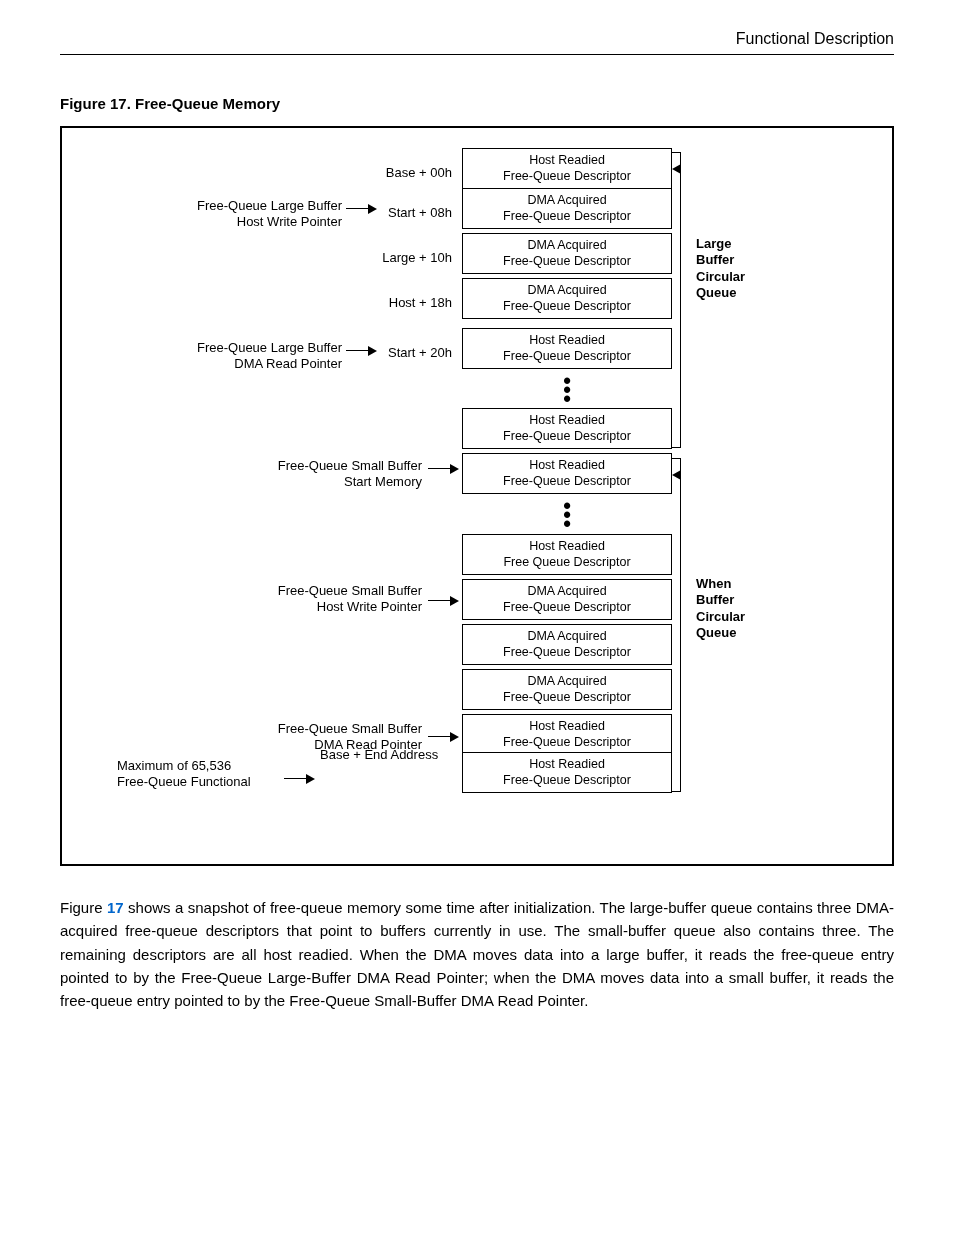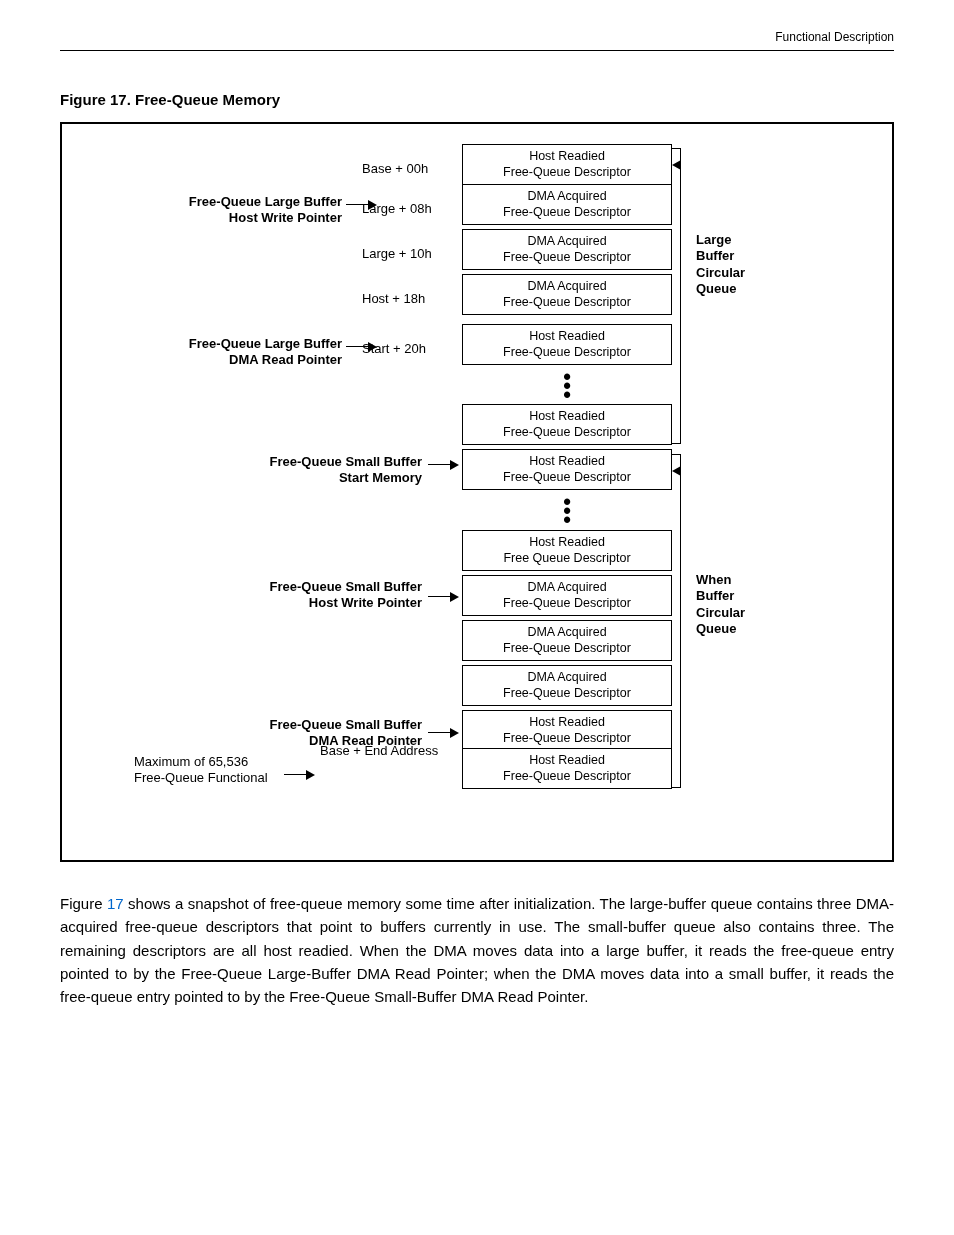--- a/index.html
+++ b/index.html
@@ -1,38 +1,38 @@
 <!DOCTYPE html>
 <html><head>
 <meta charset="utf-8">
 <style>
   *{box-sizing:border-box;margin:0;padding:0;}
   body{font-family:Arial,Helvetica,sans-serif;font-size:13px;color:#000;background:#fff;width:954px;margin:0 auto;}
   .page{padding:30px 60px 40px 60px;}
-  .hdr{font-size:12px;text-align:right;margin-bottom:6px;}
+  .hdr{font-size:16px;text-align:right;margin-bottom:6px;}
   hr.rule{border:none;border-top:1px solid #000;margin-bottom:30px;}
   .figtitle{font-size:15px;font-weight:bold;margin-bottom:14px;margin-top:40px;}
   .figbox{border:2px solid #000;padding:40px 20px 30px 20px;position:relative;height:740px;}
   .diagram{position:absolute;inset:0;}
   .lbl{position:absolute;font-size:13px;line-height:1.25;font-family:Arial,sans-serif;}
-  .la{text-align:right;font-weight:bold;}
-  .addr{position:absolute;font-size:13px;text-align:left;}
+  .la{text-align:right;}
+  .addr{position:absolute;font-size:13px;text-align:right;}
   .box{position:absolute;border:1px solid #000;padding:4px 0;text-align:center;font-size:12.5px;line-height:1.25;background:#fff;}
   .dots{position:absolute;text-align:center;font-size:22px;line-height:9px;font-weight:bold;}
   .rlabel{position:absolute;font-size:13px;line-height:1.25;font-weight:bold;}
   .arrow{position:absolute;height:1px;}
   .arrow::after{content:'';position:absolute;right:-1px;top:-4px;border-left:9px solid #000;border-top:5px solid transparent;border-bottom:5px solid transparent;}
   .arrow .line{position:absolute;left:0;right:8px;top:0;border-top:1px solid #000;}
   .bracket{position:absolute;border-right:1px solid #000;}
   .bracket::before,.bracket::after{content:'';position:absolute;right:0;width:8px;border-top:1px solid #000;}
   .bracket::before{top:0;}
   .bracket::after{bottom:0;}
   .bracket .tip{position:absolute;left:-8px;border-top:5px solid transparent;border-bottom:5px solid transparent;border-right:9px solid #000;}
   .para{font-size:15px;line-height:1.55;margin-top:30px;text-align:justify;}
-  .para a{color:#0066cc;text-decoration:none;}
+  .para a{color:#0066cc;text-decoration:none;font-weight:bold;}
   .ftr{margin-top:230px;display:flex;justify-content:space-between;font-size:13px;}
 </style>
 </head>
 <body>
 <div class="page">
   <div class="hdr">Functional Description</div>
   <hr class="rule">
   <div class="figtitle">
     <span>Figure 17.</span> <span>Free-Queue Memory</span>
   </div>
@@ -58,28 +58,28 @@
       <div class="lbl la" style="left:120px;top:455px;width:240px"><span>Free-Queue Small Buffer</span><br><span>Host Write Pointer</span></div>
       <div class="arrow" style="left:366px;top:472px;width:30px">
           <div class="line"></div>
         </div>
 
       <div class="lbl la" style="left:120px;top:593px;width:240px"><span>Free-Queue Small Buffer</span><br><span>DMA Read Pointer</span></div>
       <div class="arrow" style="left:366px;top:608px;width:30px">
           <div class="line"></div>
         </div>
 
-      <div class="lbl" style="left:72px;top:630px;width:200px"><span>Maximum of 65,536</span><br><span>Free-Queue Functional</span></div>
+      <div class="lbl" style="left:55px;top:630px;width:200px"><span>Maximum of 65,536</span><br><span>Free-Queue Functional</span></div>
       <div class="arrow" style="left:222px;top:650px;width:30px">
           <div class="line"></div>
         </div>
       <div class="lbl" style="left:258px;top:619px">Base + End Address</div>
 
       <div class="addr" style="left:300px;top:37px;width:90px">Base + 00h</div>
-      <div class="addr" style="left:300px;top:77px;width:90px">Large + 08h</div>
+      <div class="addr" style="left:300px;top:77px;width:90px">Start + 08h</div>
       <div class="addr" style="left:300px;top:122px;width:90px">Large + 10h</div>
       <div class="addr" style="left:300px;top:167px;width:90px">Host + 18h</div>
       <div class="addr" style="left:300px;top:217px;width:90px">Start + 20h</div>
 
       <div class="box" style="left:400px;top:20px;width:210px"><span>Host Readied</span><br><span>Free-Queue Descriptor</span></div>
       <div class="box" style="left:400px;top:60px;width:210px"><span>DMA Acquired</span><br><span>Free-Queue Descriptor</span></div>
       <div class="box" style="left:400px;top:105px;width:210px"><span>DMA Acquired</span><br><span>Free-Queue Descriptor</span></div>
       <div class="box" style="left:400px;top:150px;width:210px"><span>DMA Acquired</span><br><span>Free-Queue Descriptor</span></div>
       <div class="box" style="left:400px;top:200px;width:210px"><span>Host Readied</span><br><span>Free-Queue Descriptor</span></div>
       <div class="dots" style="left:400px;top:248px;width:210px">•<br>•<br>•</div>

